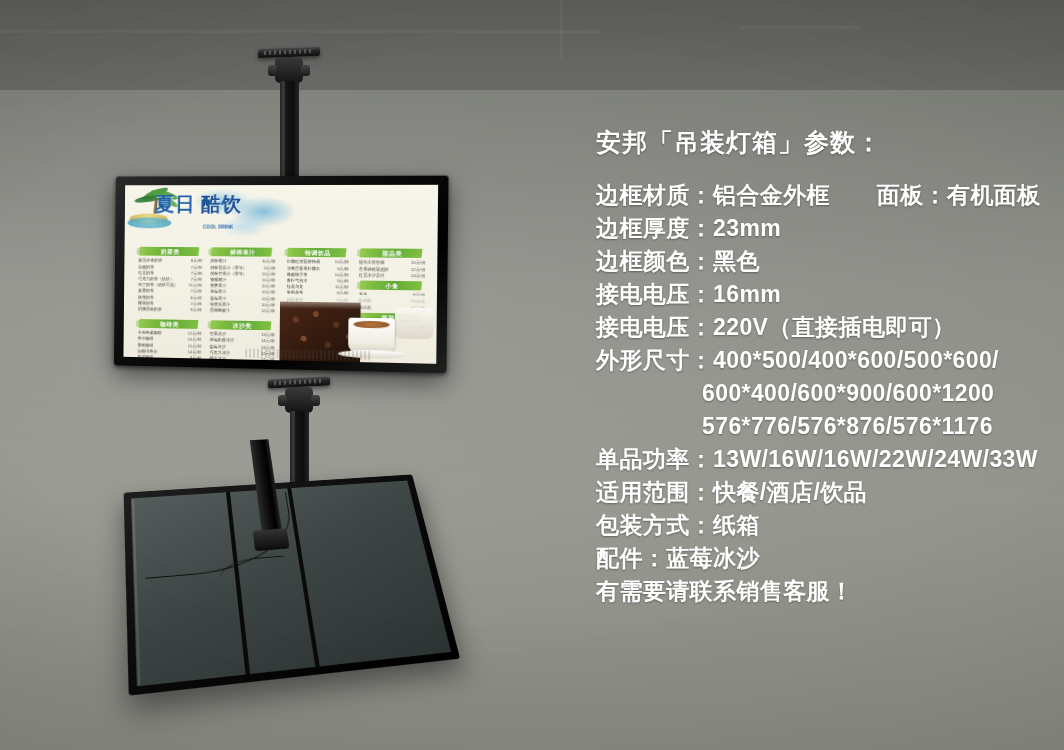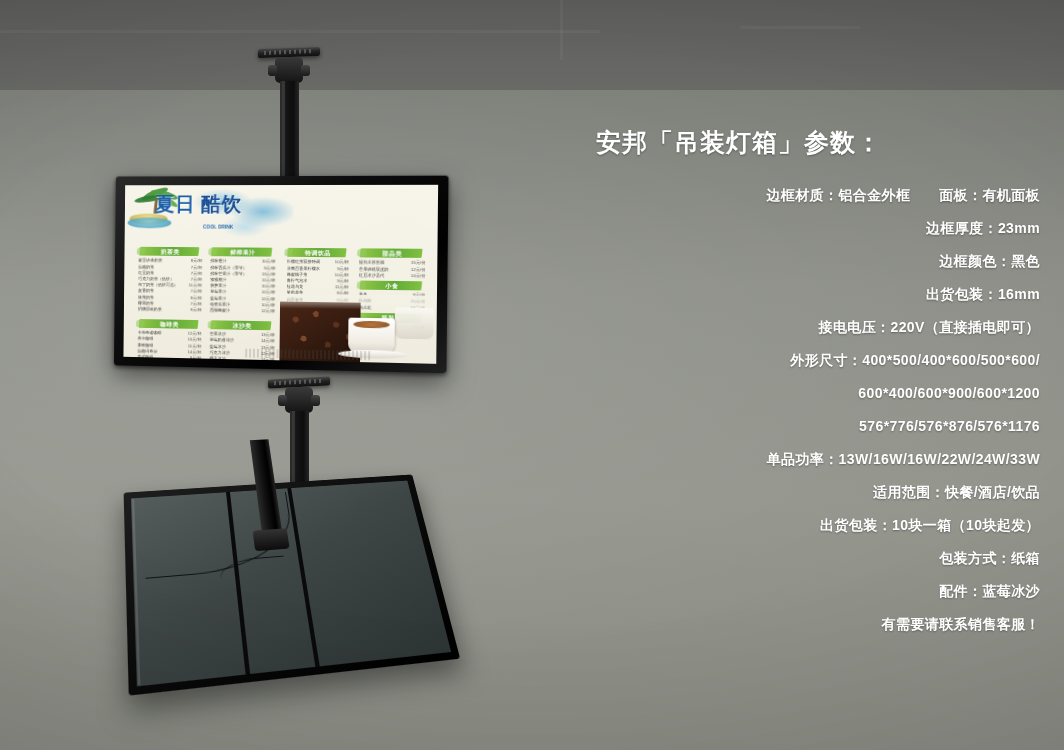--- a/index.html
+++ b/index.html
@@ -423,26 +423,25 @@
     text-shadow: 0 1px 2px rgba(0,0,0,0.35);
   }
   .spec-title {
     font-size: 25px;
     font-weight: 700;
     letter-spacing: 1px;
     margin-bottom: 20px;
     white-space: nowrap;
   }
   .spec-line {
-    font-size: 14px;
+    font-size: 23px;
     font-weight: 700;
     line-height: 33px;
     letter-spacing: 0.4px;
     white-space: nowrap;
-    text-align: right;
   }
   .spec-line.cont {
     padding-left: 106px;
   }
 </style>
 </head>
 <body>
 
 <div class="stage">
 
@@ -796,27 +795,26 @@
   </div>
 
   <div class="bg-wall-vignette"></div>
 
   <div class="specs">
     <div class="spec-title">安邦「吊装灯箱」参数：</div>
     <div>
         <div class="spec-line">边框材质：铝合金外框　　面板：有机面板</div>
         <div class="spec-line">边框厚度：23mm</div>
         <div class="spec-line">边框颜色：黑色</div>
-        <div class="spec-line">出货包装：16mm</div>
+        <div class="spec-line">接电电压：16mm</div>
         <div class="spec-line">接电电压：220V（直接插电即可）</div>
         <div class="spec-line">外形尺寸：400*500/400*600/500*600/</div>
         <div class="spec-line cont">600*400/600*900/600*1200</div>
         <div class="spec-line cont">576*776/576*876/576*1176</div>
         <div class="spec-line">单品功率：13W/16W/16W/22W/24W/33W</div>
         <div class="spec-line">适用范围：快餐/酒店/饮品</div>
-        <div class="spec-line">出货包装：10块一箱（10块起发）</div>
         <div class="spec-line">包装方式：纸箱</div>
         <div class="spec-line">配件：蓝莓冰沙</div>
         <div class="spec-line">有需要请联系销售客服！</div>
       </div>
   </div>
 
 </div>
 
 </body></html>

